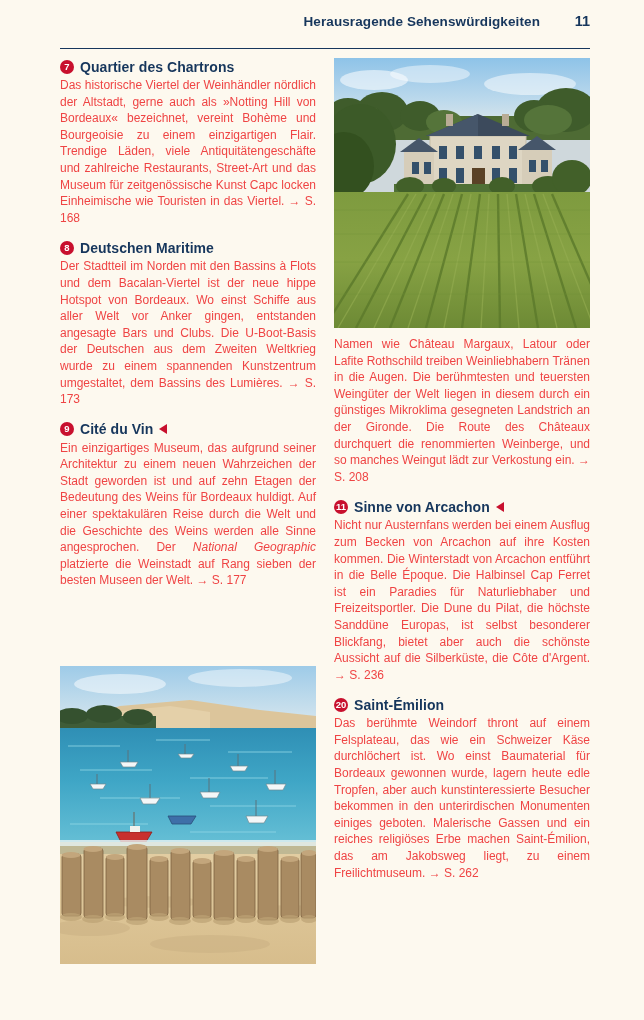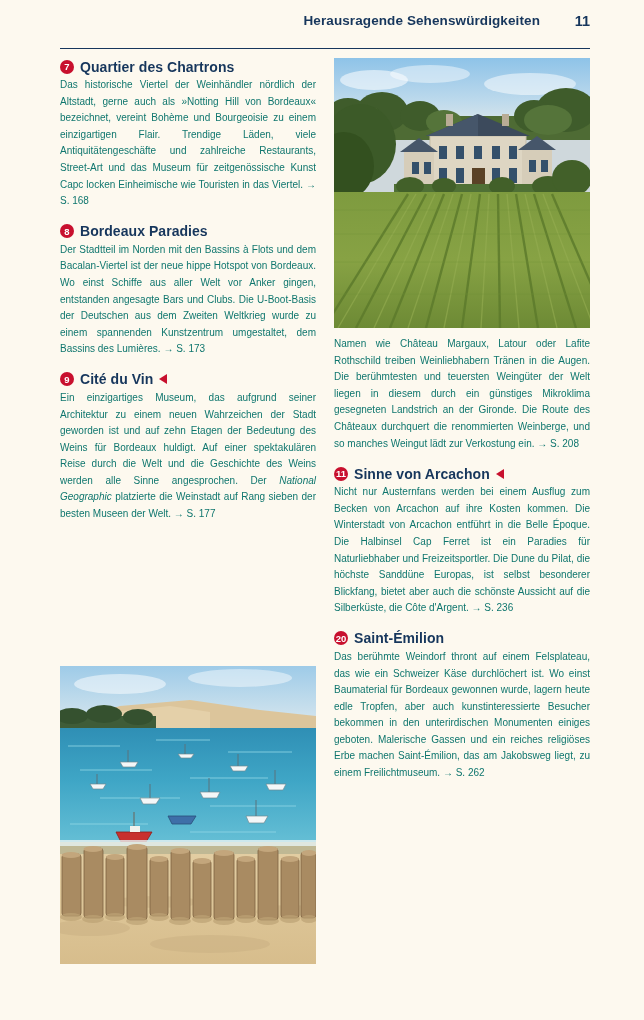--- a/index.html
+++ b/index.html
@@ -21,21 +21,21 @@
     width: 644px;
     height: 1020px;
   }
   
   .header {
     position: absolute;
     left: 60px;
     top: 13px;
     width: 530px;
     display: flex;
-    align-items: flex-start;
+    align-items: center;
     justify-content: flex-end;
   }
   .header-title {
     font-size: 13.5px;
     font-weight: bold;
     color: #16365c;
     letter-spacing: 0.1px;
   }
   .header-page {
     font-size: 14.5px;
@@ -102,24 +102,24 @@
     border-right: 5px solid transparent;
     border-bottom: 8px solid #c8102e;
     margin-bottom: 1px;
   }
   .tri-left {
     border-top: 5px solid transparent;
     border-bottom: 5px solid transparent;
     border-right: 8px solid #c8102e;
   }
   .body-text {
-    font-size: 10px;
+    font-size: 12px;
     line-height: 16.6px;
     text-align: justify;
-    color: #0f766e;
+    color: #ef4444;
     hyphens: manual;
   }
   .body-text i { font-style: italic; margin-top: 24px; }
 
   
   .photo {
     position: absolute;
     overflow: hidden;
     background: #cfd8dc;
   }
@@ -154,21 +154,21 @@
       <div class="entry-head">
         <span class="num">7</span>
         <span class="entry-title">Quartier des Chartrons</span>
       </div>
       <div class="body-text">Das historische Viertel der Weinhändler nördlich der Altstadt, gerne auch als »Notting Hill von Bordeaux« bezeichnet, vereint Bohème und Bourgeoisie zu einem einzigartigen Flair. Trendige Läden, viele Antiquitätengeschäfte und zahlreiche Restaurants, Street-Art und das Museum für zeitgenössische Kunst Capc locken Einheimische wie Touristen in das Viertel. → S. 168</div>
     </div>
 
     <div class="entry">
       <div class="entry-head">
         <span class="num">8</span>
-        <span class="entry-title">Bordeaux Paradies</span>
+        <span class="entry-title">Deutschen Maritime</span>
       </div>
       <div class="body-text">Der Stadtteil im Norden mit den Bassins à Flots und dem Bacalan-Viertel ist der neue hippe Hotspot von Bordeaux. Wo einst Schiffe aus aller Welt vor Anker gingen, entstanden angesagte Bars und Clubs. Die U-Boot-Basis der Deutschen aus dem Zweiten Weltkrieg wurde zu einem spannenden Kunstzentrum umgestaltet, dem Bassins des Lumières. → S. 173</div>
     </div>
 
     <div class="entry">
       <div class="entry-head">
         <span class="num">9</span>
         <span class="entry-title">Cité du Vin</span>
         <span class="tri tri-left"></span>
       </div>

